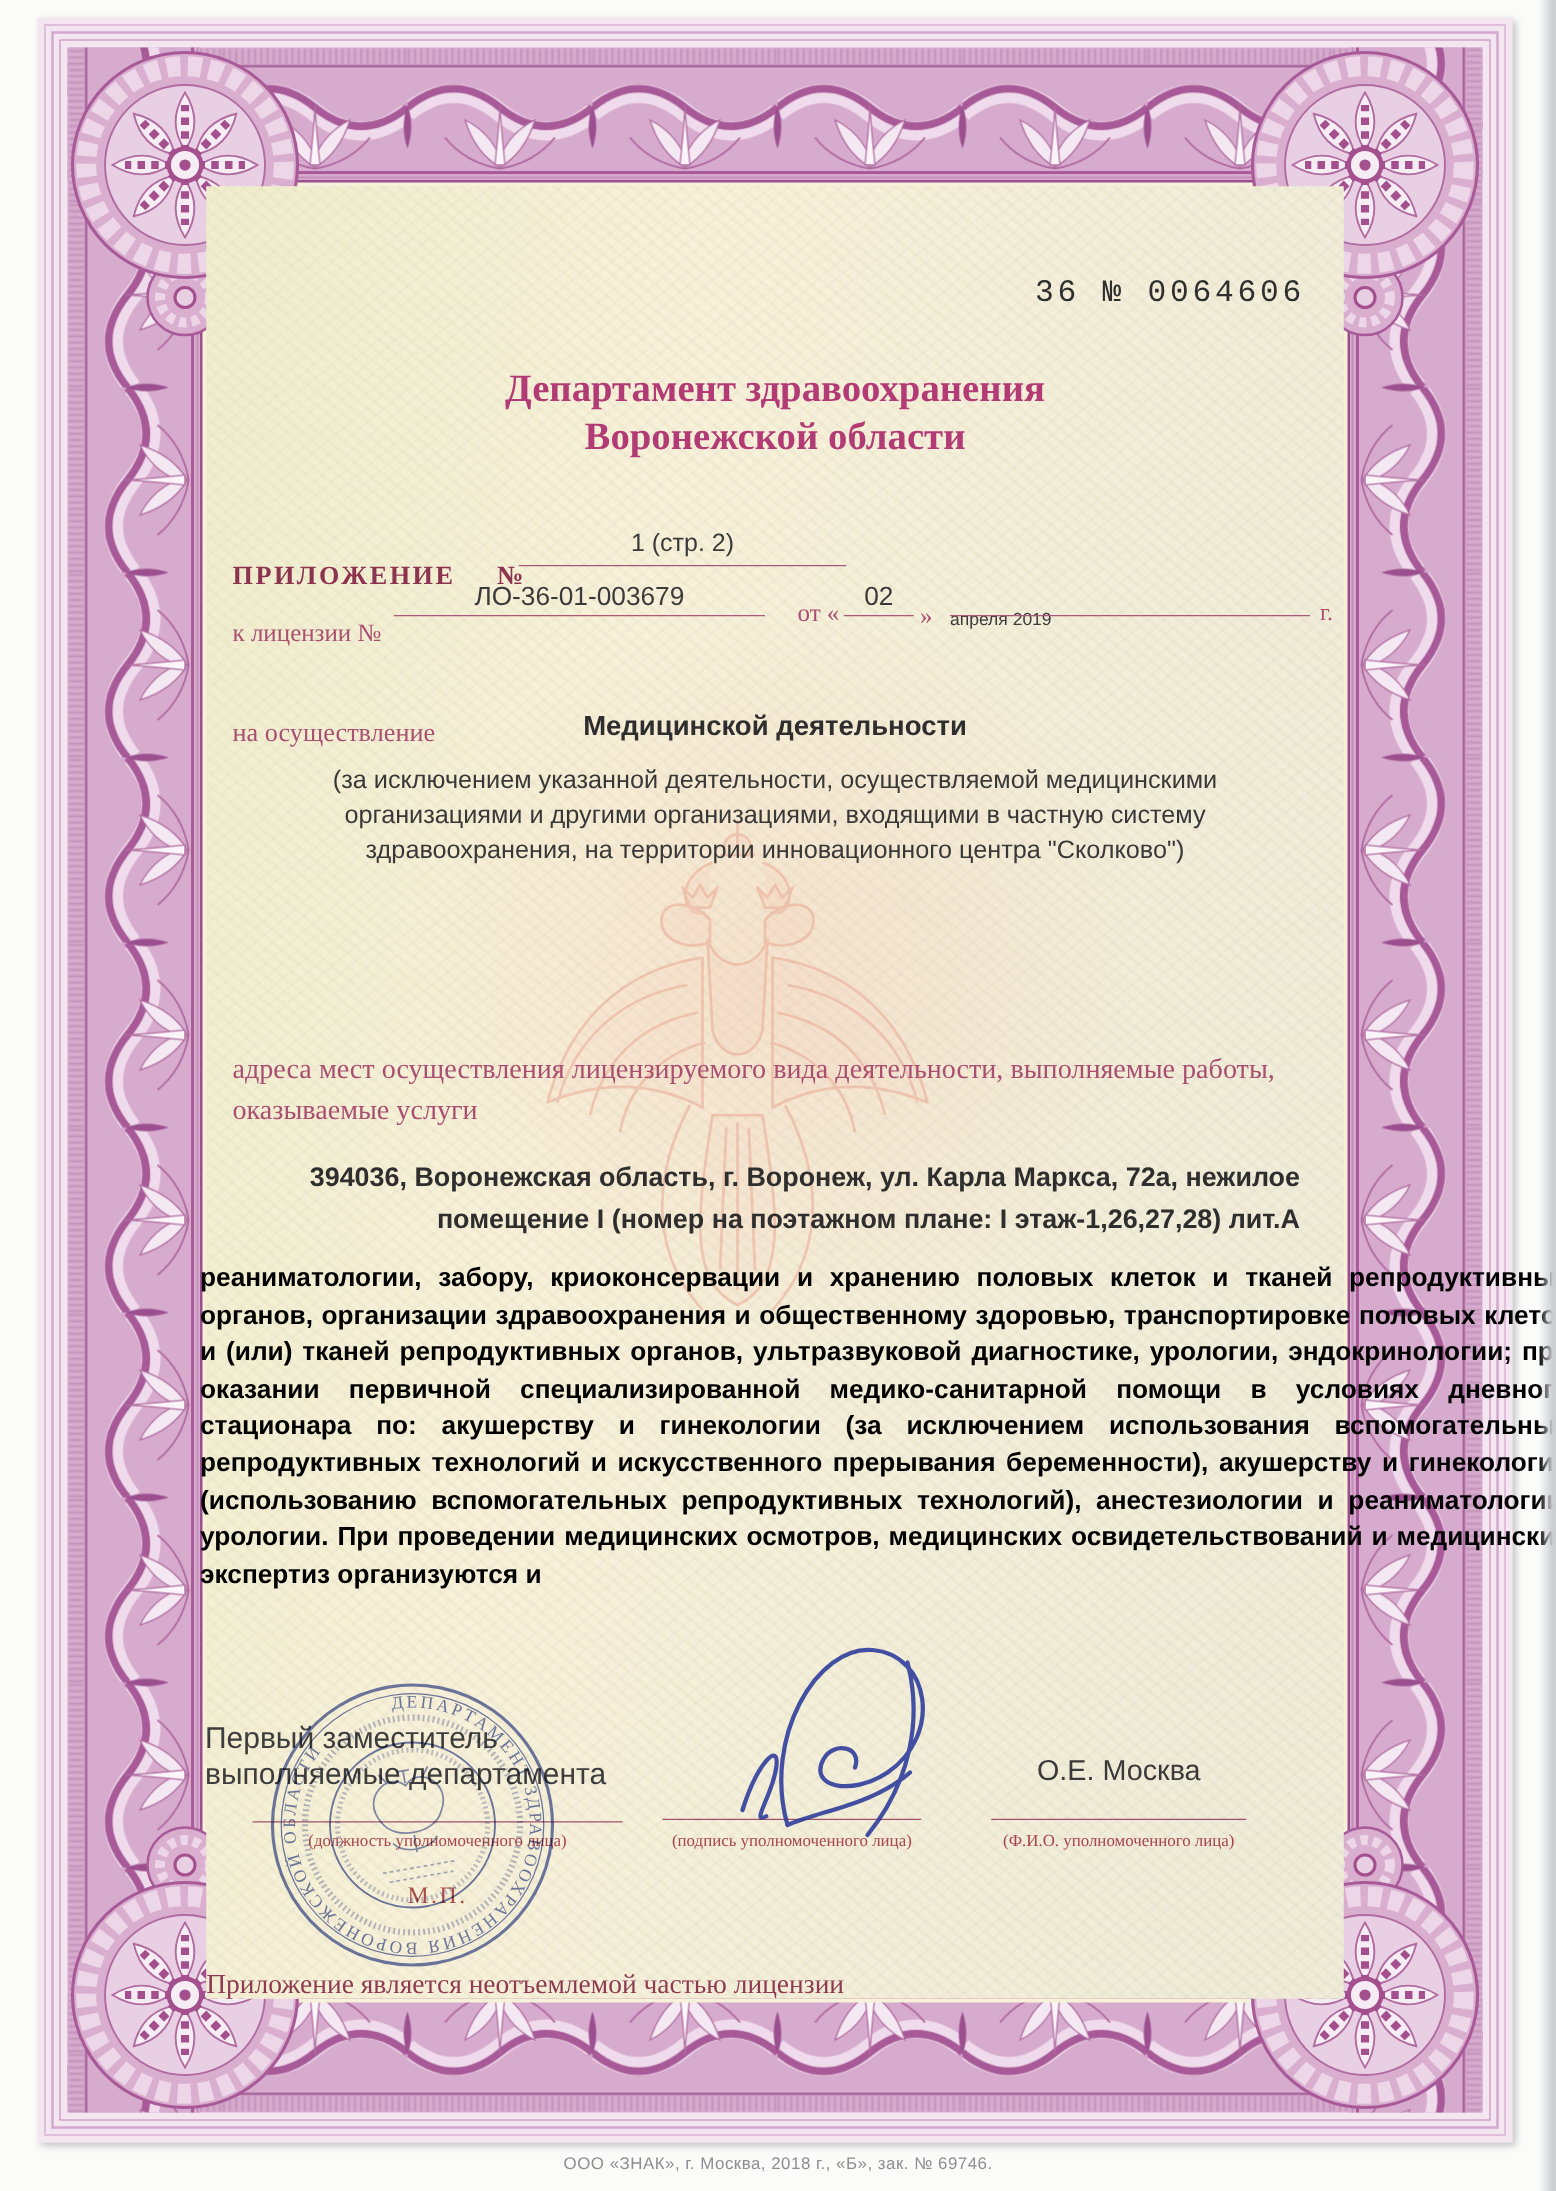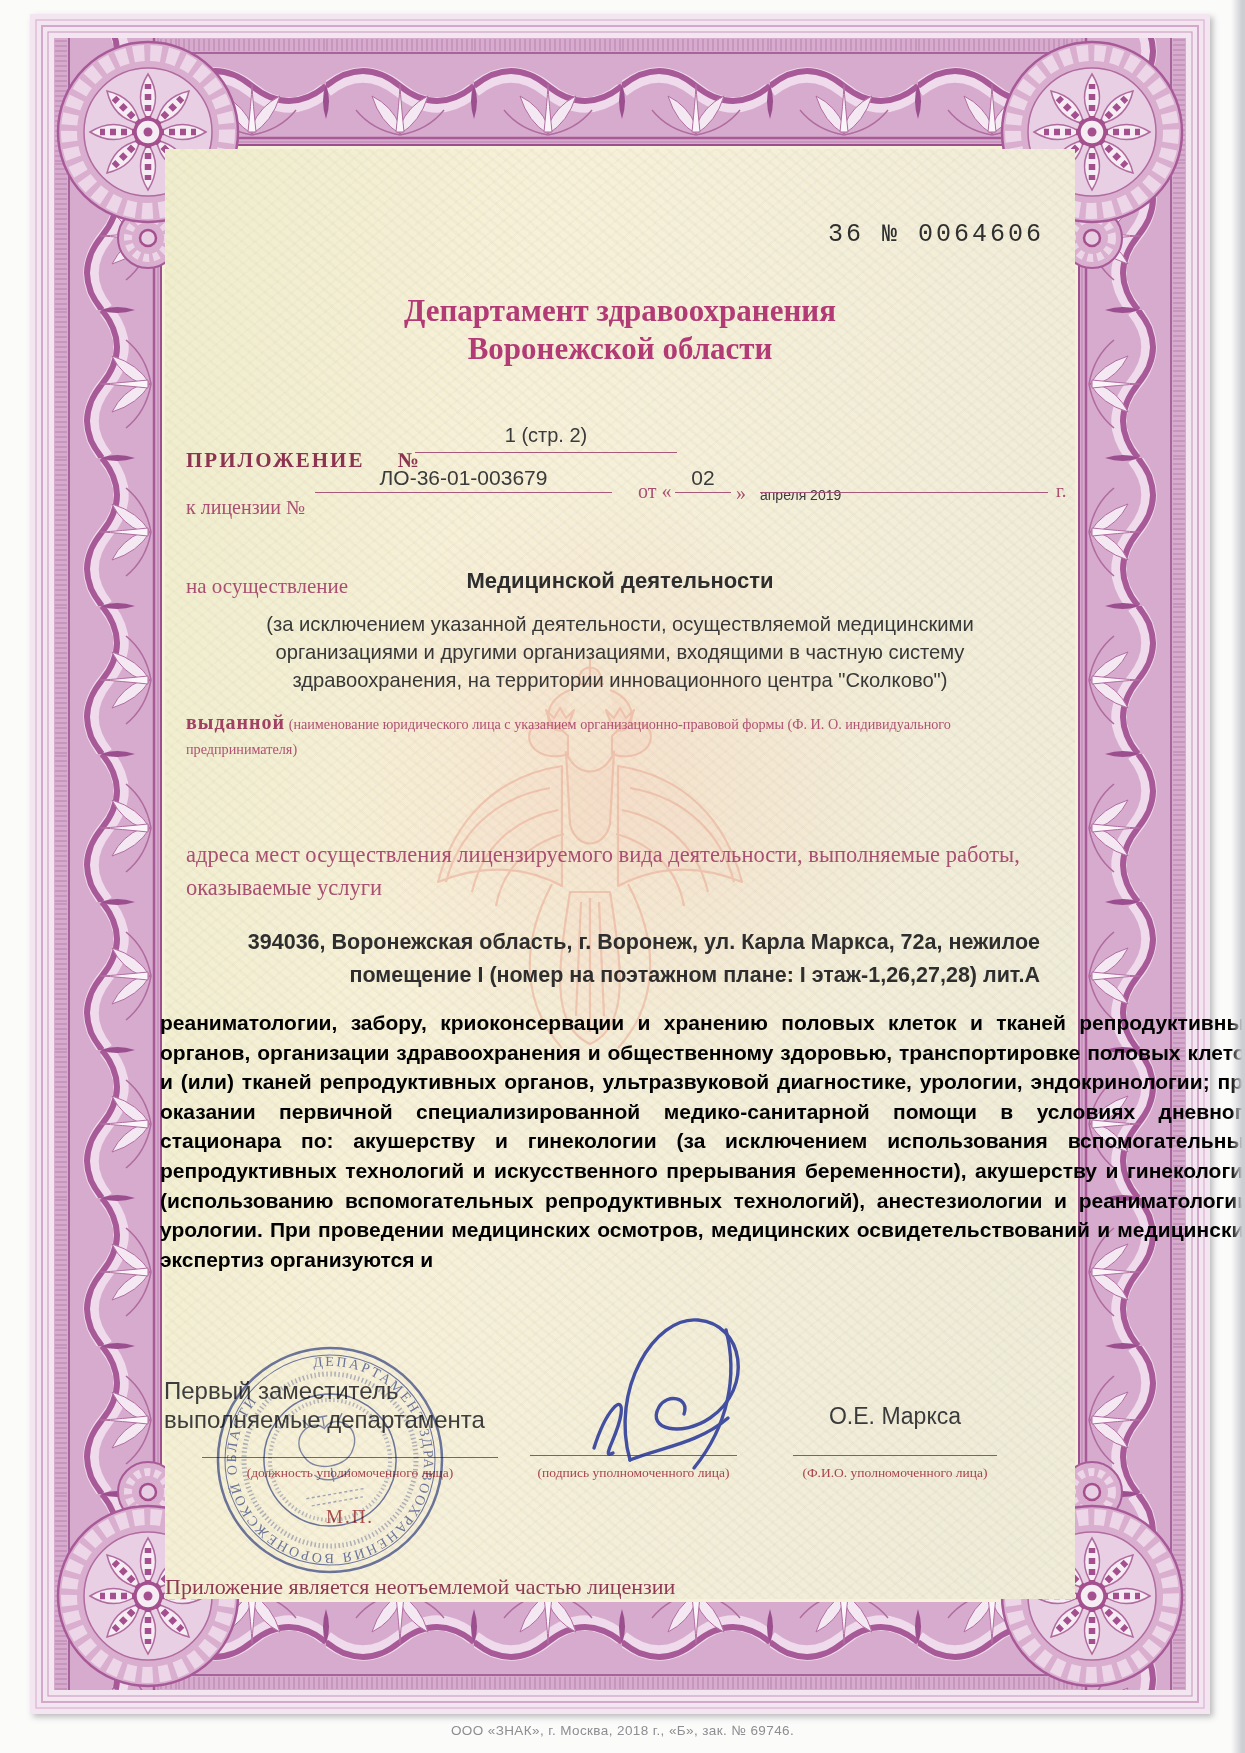--- a/index.html
+++ b/index.html
@@ -207,34 +207,30 @@
     <div class="c uline ul-day"></div>
     <div class="c lbl lic-q2">»</div>
     <div class="c lic-month">апреля 2019</div>
     <div class="c uline ul-lic2"></div>
     <div class="c lbl lic-year">г.</div>
 
     <div class="c lbl act-label">на осуществление</div>
     <div class="c act-name">Медицинской деятельности</div>
     <div class="c act-exc">(за исключением указанной деятельности, осуществляемой медицинскими организациями и другими организациями, входящими в частную систему здравоохранения, на территории инновационного центра "Сколково")</div>
 
-    <div class="c issued">
-      <b>выданной</b>
-      <span>(наименование юридического лица с указанием организационно-правовой формы (Ф. И. О. индивидуального предпринимателя)</span>
-    </div>
 
     <div class="c lbl addr-label">адреса мест осуществления лицензируемого вида деятельности, выполняемые работы, оказываемые услуги</div>
     <div class="c addr">394036, Воронежская область, г. Воронеж, ул. Карла Маркса, 72а, нежилое помещение I (номер на поэтажном плане: I этаж-1,26,27,28) лит.А</div>
     <div class="c works">реаниматологии, забору, криоконсервации и хранению половых клеток и тканей репродуктивных органов, организации здравоохранения и общественному здоровью, транспортировке половых клеток и (или) тканей репродуктивных органов, ультразвуковой диагностике, урологии, эндокринологии; при оказании первичной специализированной медико-санитарной помощи в условиях дневного стационара по: акушерству и гинекологии (за исключением использования вспомогательных репродуктивных технологий и искусственного прерывания беременности), акушерству и гинекологии (использованию вспомогательных репродуктивных технологий), анестезиологии и реаниматологии, урологии. При проведении медицинских осмотров, медицинских освидетельствований и медицинских экспертиз организуются и</div>
 
     <div class="c pos">
       <div>Первый заместитель</div>
       <div>выполняемые департамента</div>
     </div>
-    <div class="c sig-name">О.Е. Маркса</div>
+    <div class="c sig-name">О.Е. Москва</div>
 
     <div class="c uline ul-l"></div>
     <div class="c uline ul-m"></div>
     <div class="c uline ul-r"></div>
     <div class="c cap cap-l">(должность уполномоченного лица)</div>
     <div class="c cap cap-m">(подпись уполномоченного лица)</div>
     <div class="c cap cap-r">(Ф.И.О. уполномоченного лица)</div>
 
     <div class="c mp">М.П.</div>
     <div class="c final-note">Приложение является неотъемлемой частью лицензии</div>

